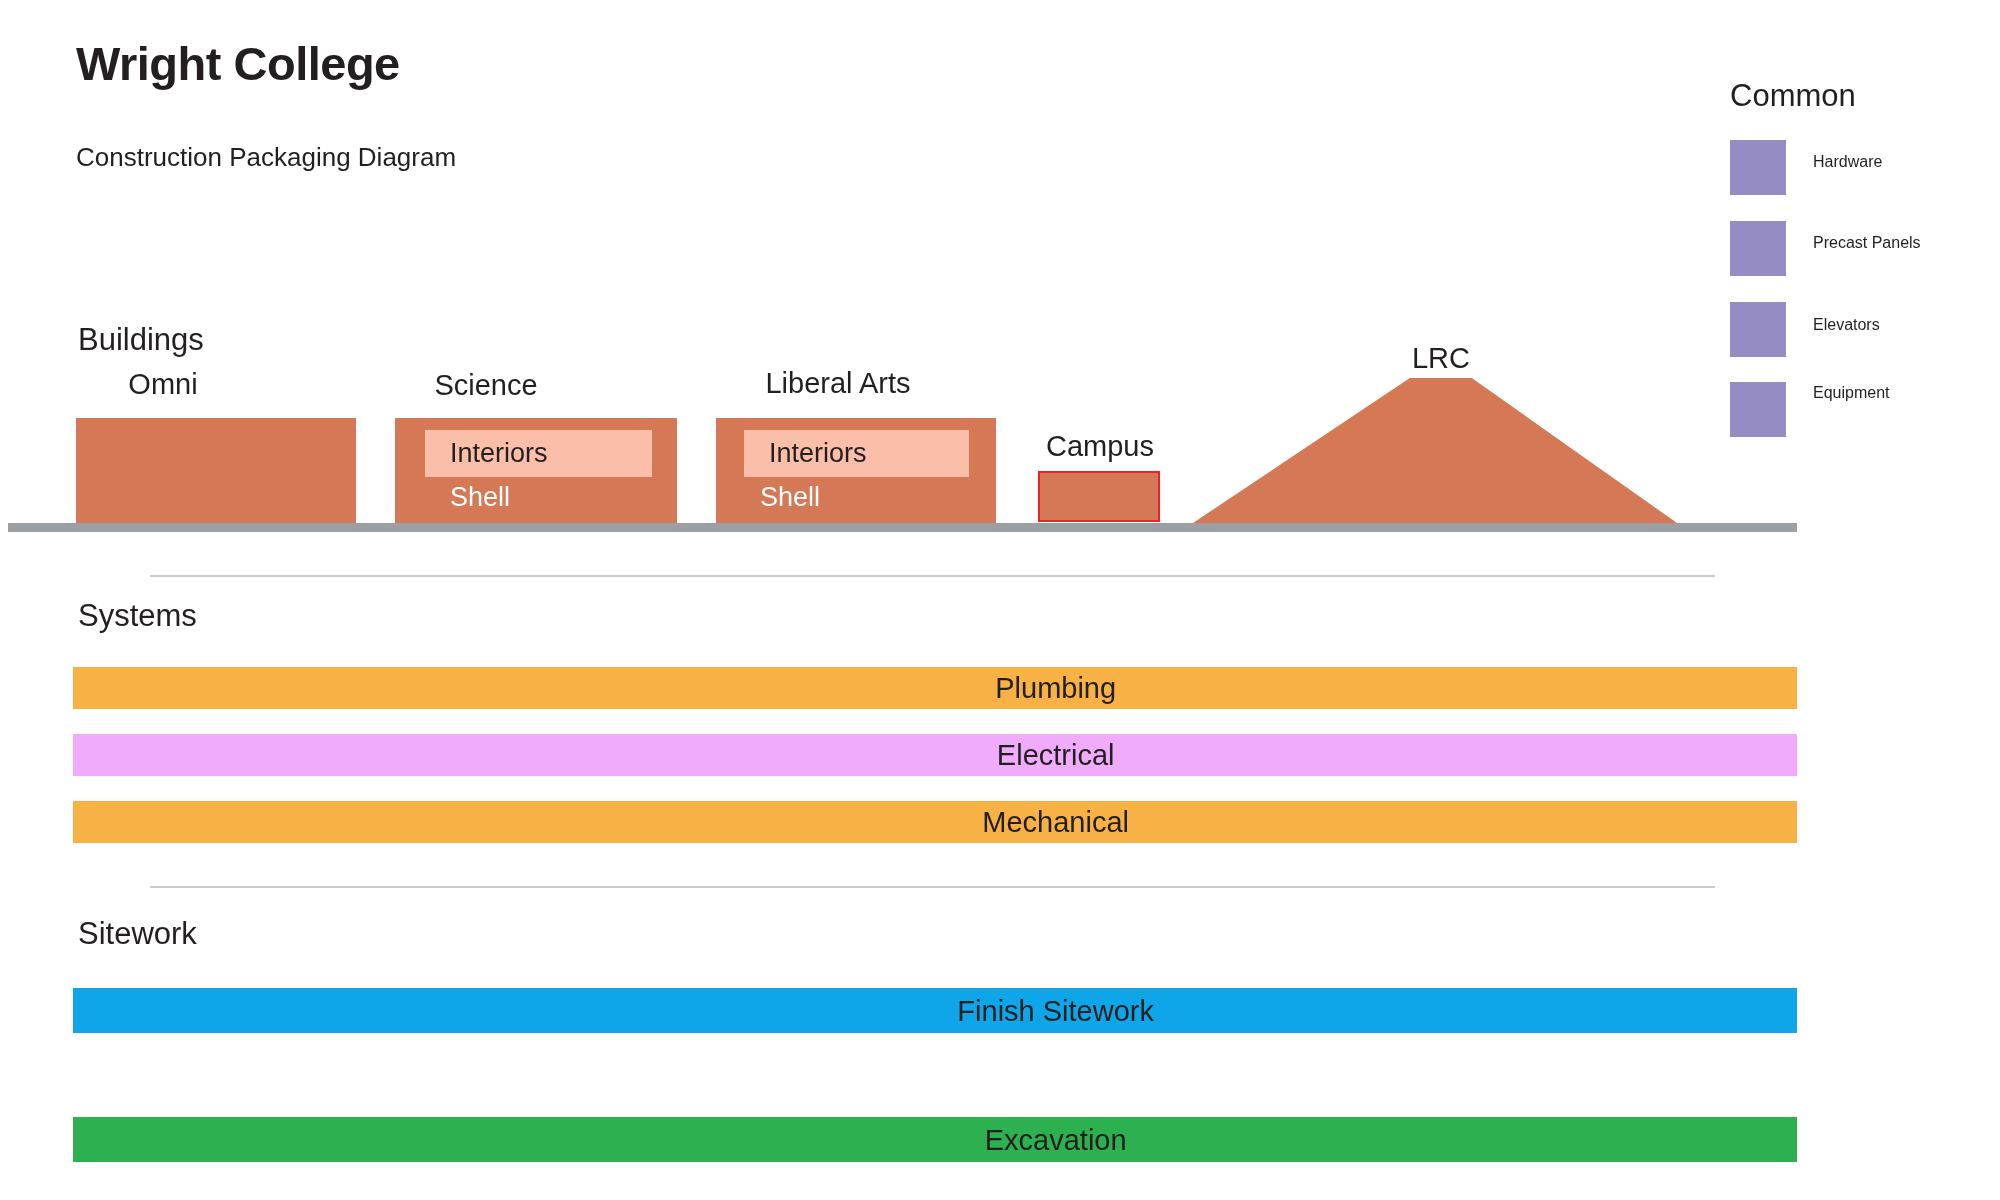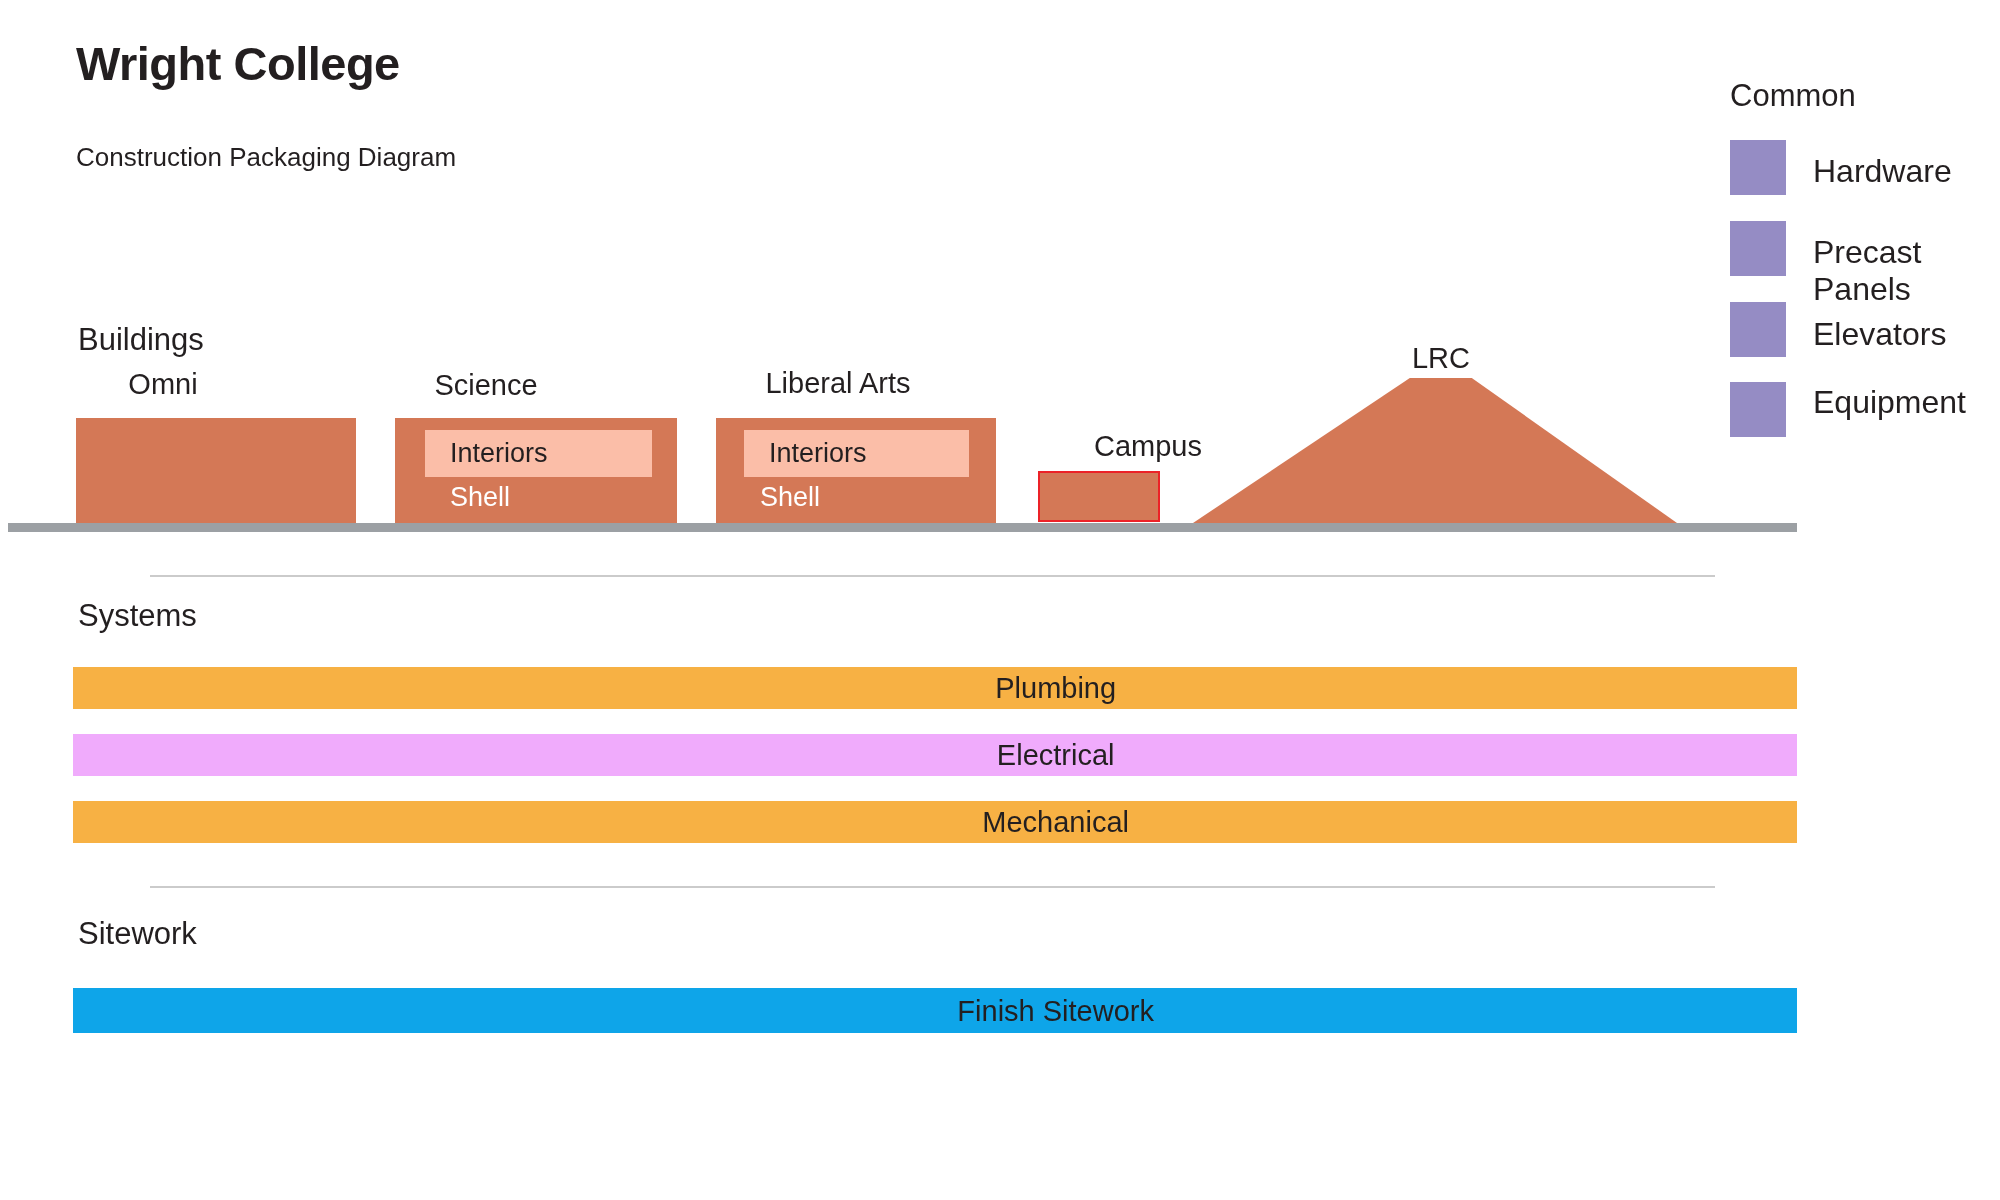--- a/index.html
+++ b/index.html
@@ -6,21 +6,21 @@
   #canvas{
     position:relative;width:2000px;height:1200px;background:#ffffff;overflow:hidden;
     font-family:"Liberation Sans", sans-serif;color:#231F20;
   }
   .abs{position:absolute;}
   .title{font-size:47px;font-weight:700;letter-spacing:-.5px;}
   .subtitle{font-size:26px;font-weight:400;margin-top:44px;}
   .section-label{font-size:31px;font-weight:400;}
   .bldg-label{font-size:29px;text-align:center;}
   .legend-title{font-size:31px;}
-  .legend-label{font-size:32px;}
+  .legend-label{font-size:16px;}
   .legend-swatch{width:56px;height:55px;}
   .bldg-rect{background:#D47856;}
   .interiors-box{position:absolute;height:47px;line-height:47px;font-size:27px;padding-left:25px;box-sizing:border-box;}
   .shell-label{position:absolute;color:#ffffff;font-size:27px;line-height:30px;}
   .campus-rect{box-sizing:border-box;border:2px solid #EC2227;}
   .lrc-shape{clip-path:polygon(44.8% 0%, 57.6% 0%, 100% 100%, 0% 100%);}
   .ground{height:9px;}
   .divider{height:2px;background:#CBCBCB;}
   .bar{left:73px;width:1724px;}
   .bar-label{position:absolute;left:57%;top:50%;transform:translate(-50%,-50%);font-size:29px;white-space:nowrap;}
@@ -43,21 +43,21 @@
   <div class="abs legend-swatch" style="left: 1730px; top: 302px; background-color: rgb(149, 140, 196);"></div>
   <div class="abs legend-label" style="left:1813px;top:316px;">Elevators</div>
   <div class="abs legend-swatch" style="left: 1730px; top: 382px; background-color: rgb(149, 140, 196);"></div>
   <div class="abs legend-label" style="left:1813px;top:384px;">Equipment</div>
 
   <div class="abs section-label" style="left:78px;top:322px;">Buildings</div>
 
   <div class="abs bldg-label" style="left:90px;top:368px;width:146px;">Omni</div>
   <div class="abs bldg-label" style="left:411px;top:369px;width:150px;">Science</div>
   <div class="abs bldg-label" style="left:738px;top:367px;width:200px;">Liberal Arts</div>
-  <div class="abs bldg-label" style="left:1068px;top:430px;width:160px;">Campus</div>
+  <div class="abs bldg-label" style="left:1020px;top:430px;width:160px;">Campus</div>
   <div class="abs bldg-label" style="left:1381px;top:342px;width:120px;">LRC</div>
 
   <div class="abs bldg-rect" style="left: 76px; top: 418px; width: 280px; height: 105px; background-color: rgb(212, 120, 86);"></div>
 
   <div class="abs bldg-rect" style="left: 395px; top: 418px; width: 282px; height: 105px; background-color: rgb(212, 120, 86);">
     <div class="interiors-box" style="left: 30px; top: 12px; width: 227px; background-color: rgb(251, 190, 168);">Interiors</div>
     <div class="shell-label" style="left:55px;top:64px;">Shell</div>
   </div>
 
   <div class="abs bldg-rect" style="left: 716px; top: 418px; width: 280px; height: 105px; background-color: rgb(212, 120, 86);">
@@ -83,14 +83,17 @@
   <div class="abs bar sys-bar" style="top: 801px; background-color: rgb(247, 177, 68);">
     <span class="bar-label">Mechanical</span>
   </div>
 
   <div class="abs divider" style="left: 150px; top: 886px; width: 1565px; background-color: rgb(203, 203, 203);"></div>
   <div class="abs section-label" style="left:78px;top:916px;">Sitework</div>
 
   <div class="abs bar site-bar" style="top: 988px; background-color: #0ea5e9;">
     <span class="bar-label">Finish Sitework</span>
   </div>
+  <div class="abs bar site-bar" style="top: 1117px; background-color: rgb(45, 176, 79);">
+    <span class="bar-label">Excavation</span>
+  </div>
 
 </div>
 
 </body></html>

